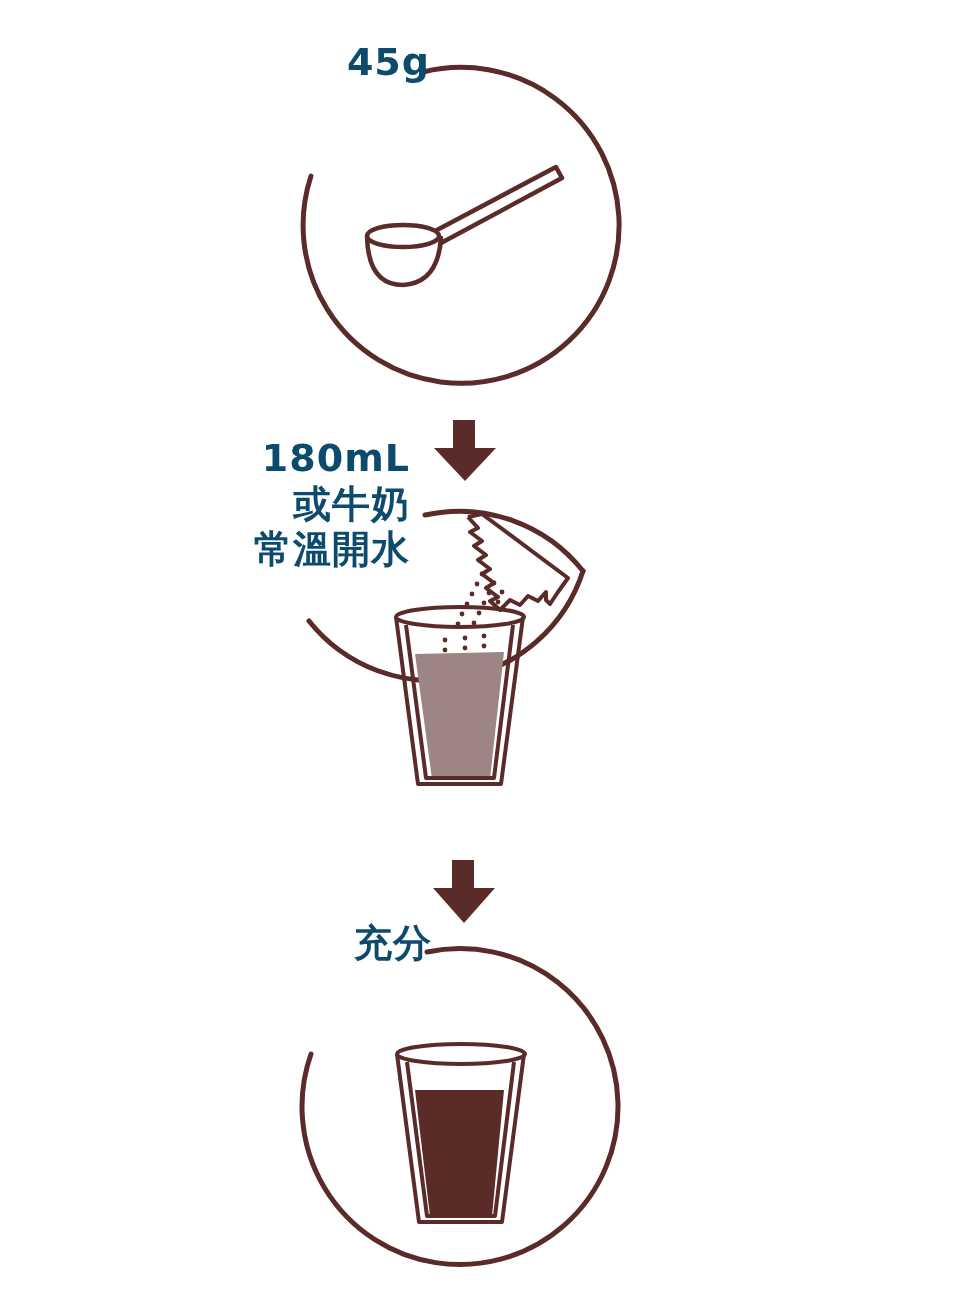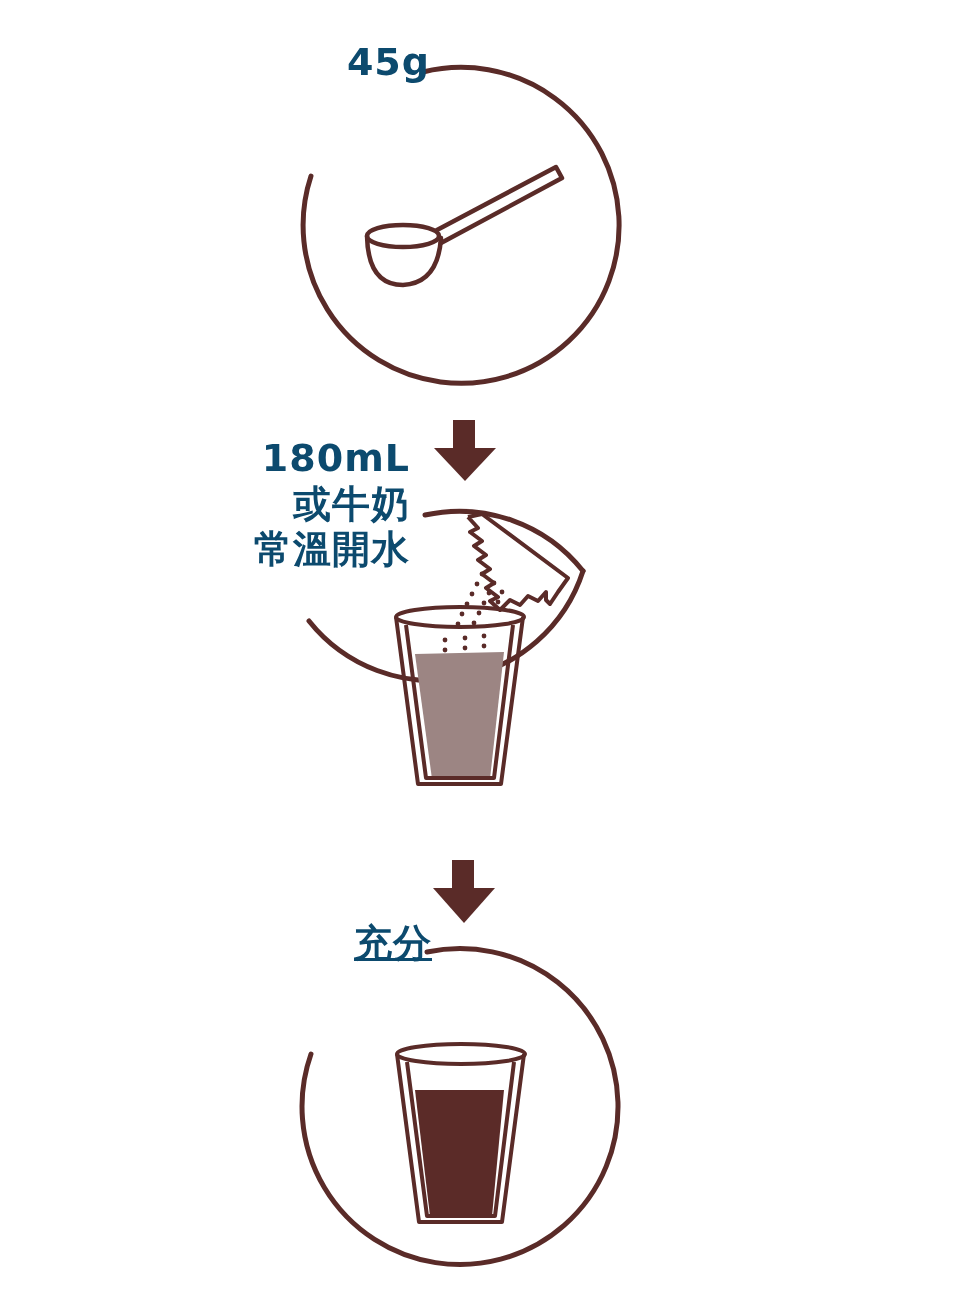--- a/index.html
+++ b/index.html
@@ -91,15 +91,15 @@
 <div class="label" style="left:170px; top:40px; width:260px; font-size:38px;">
   <div>45g</div>
 </div>
 
 <div class="label" style="left:200px; top:412px; width:210px; font-size:38px; line-height:1.2;margin-top:24px;">
   <div>180mL</div>
   <div>或牛奶</div>
   <div>常溫開水</div>
 </div>
 
-<div class="label" style="left:222px; top:918px; width:210px; font-size:38px; line-height:1.35;text-decoration:underline;">
+<div class="label" style="left:222px; top:918px; width:210px; font-size:38px; line-height:1.35;">
   <div>充分</div>
 </div>
 
 </body></html>

